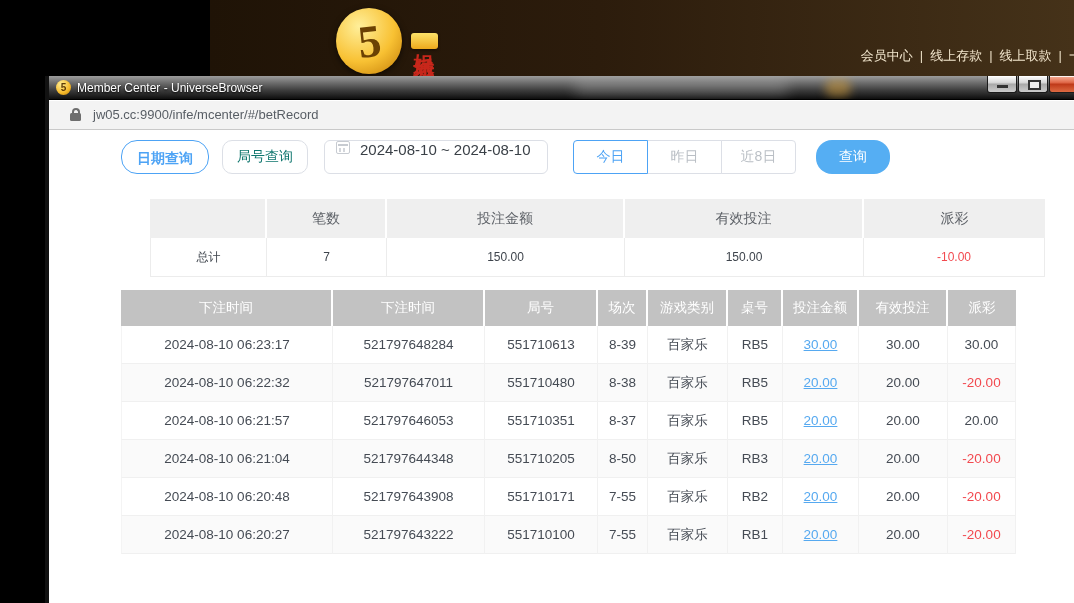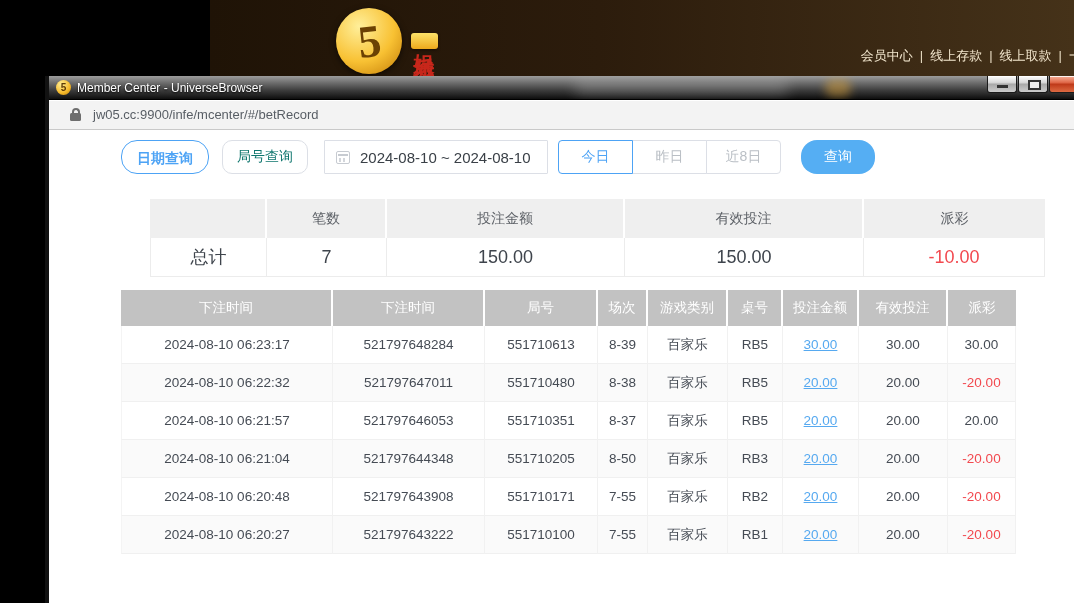--- a/index.html
+++ b/index.html
@@ -61,44 +61,44 @@
   .url{margin-left:12px;font-size:13px;color:#585e65;}
 
   .content{background:#fff;height:473px;overflow:hidden;}
 
   
   .filter-row{display:flex;align-items:center;margin:10px 0 0 72px;height:34px;}
   .qbtn{height:34px;background:#fff;font-size:14px;cursor:pointer;}
   .pill-active{border:1px solid var(--accent,#4da3f5);color:var(--accent,#4da3f5);
                border-radius:16px;padding:9px 15px;font-weight:600;margin-right:13px;}
   .pill-plain{border:1px solid #dcdfe6;color:#0f766e;border-radius:10px;padding:0 14px;margin-right:16px;}
-  .date-input{height:34px;width:224px;border:1px solid #dcdfe6;border-radius:1px;background:#fff;
-              display:flex;align-items:center;padding:0 11px;margin-right:10px;
+  .date-input{height:34px;width:224px;border:1px solid #dcdfe6;border-radius:6px;background:#fff;
+              display:flex;align-items:flex-start;padding:0 11px;margin-right:10px;
               font-size:15px;color:#3a4047;cursor:pointer;}
   .cal-icon{position:relative;width:14px;height:13px;border:1px solid #c7cbd1;border-radius:2px;
             margin-right:10px;flex:none;background:#fff;}
   .cal-icon::before{content:'';position:absolute;left:1px;right:1px;top:2px;height:2px;background:#c7cbd1;}
   .cal-icon::after{content:'';position:absolute;left:2px;top:6px;width:8px;height:4px;
                    background:repeating-linear-gradient(90deg,#d3d6db 0 2px,transparent 2px 4px);}
   .segmented{display:flex;}
   .seg{height:34px;width:75px;background:#fff;border:1px solid #dcdfe6;color:#babfc5;
        font-size:14px;margin-left:-1px;cursor:pointer;position:relative;}
-  .seg:first-child{border-radius:4px 0 0 4px;margin-left:0;}
+  .seg:first-child{border-radius:4px 0 0 4px;margin-left:15px;}
   .seg:last-child{border-radius:0 4px 4px 0;}
   .seg-active{border-color:var(--accent,#4da3f5);color:var(--accent,#4da3f5);z-index:2;}
   .search-btn{height:34px;width:74px;margin-left:20px;border:none;border-radius:16px;
               background:var(--accent-fill,#55aef3);color:#fff;font-size:14px;cursor:pointer;}
 
   
   table.tbl{border-collapse:separate;border-spacing:0;table-layout:fixed;width:895px;margin-left:72px;}
   .summary{margin-top:25px;padding-left:29px;}
   .summary th{background:#efefef;height:39px;font-size:14px;font-weight:500;color:#5d6167;
               border-right:2px solid #fff;}
   .summary th:last-child{border-right:none;}
-  .summary td{background:#fff;height:39px;text-align:center;font-size:18px;color:#3e444c;
+  .summary td{background:#fff;height:39px;text-align:center;font-size:12px;color:#3e444c;
               border-right:1px solid #ececec;border-bottom:1px solid #ececec;}
   .summary td:first-child{border-left:1px solid #ececec;}
 
   .records{margin-top:13px;}
   .records th{background:var(--header-gray,#c2c2c2);color:#fff;height:36px;font-size:13.5px;
               font-weight:500;border-right:2px solid #fff;}
   .records th:last-child{border-right:none;}
   .records td{height:38px;text-align:center;font-size:13.5px;color:#454b54;background:#fff;
               border-right:1px solid #f1f1f1;border-bottom:1px solid #f0f0f0;}
   .records td:first-child{border-left:1px solid #f4f4f4;}

